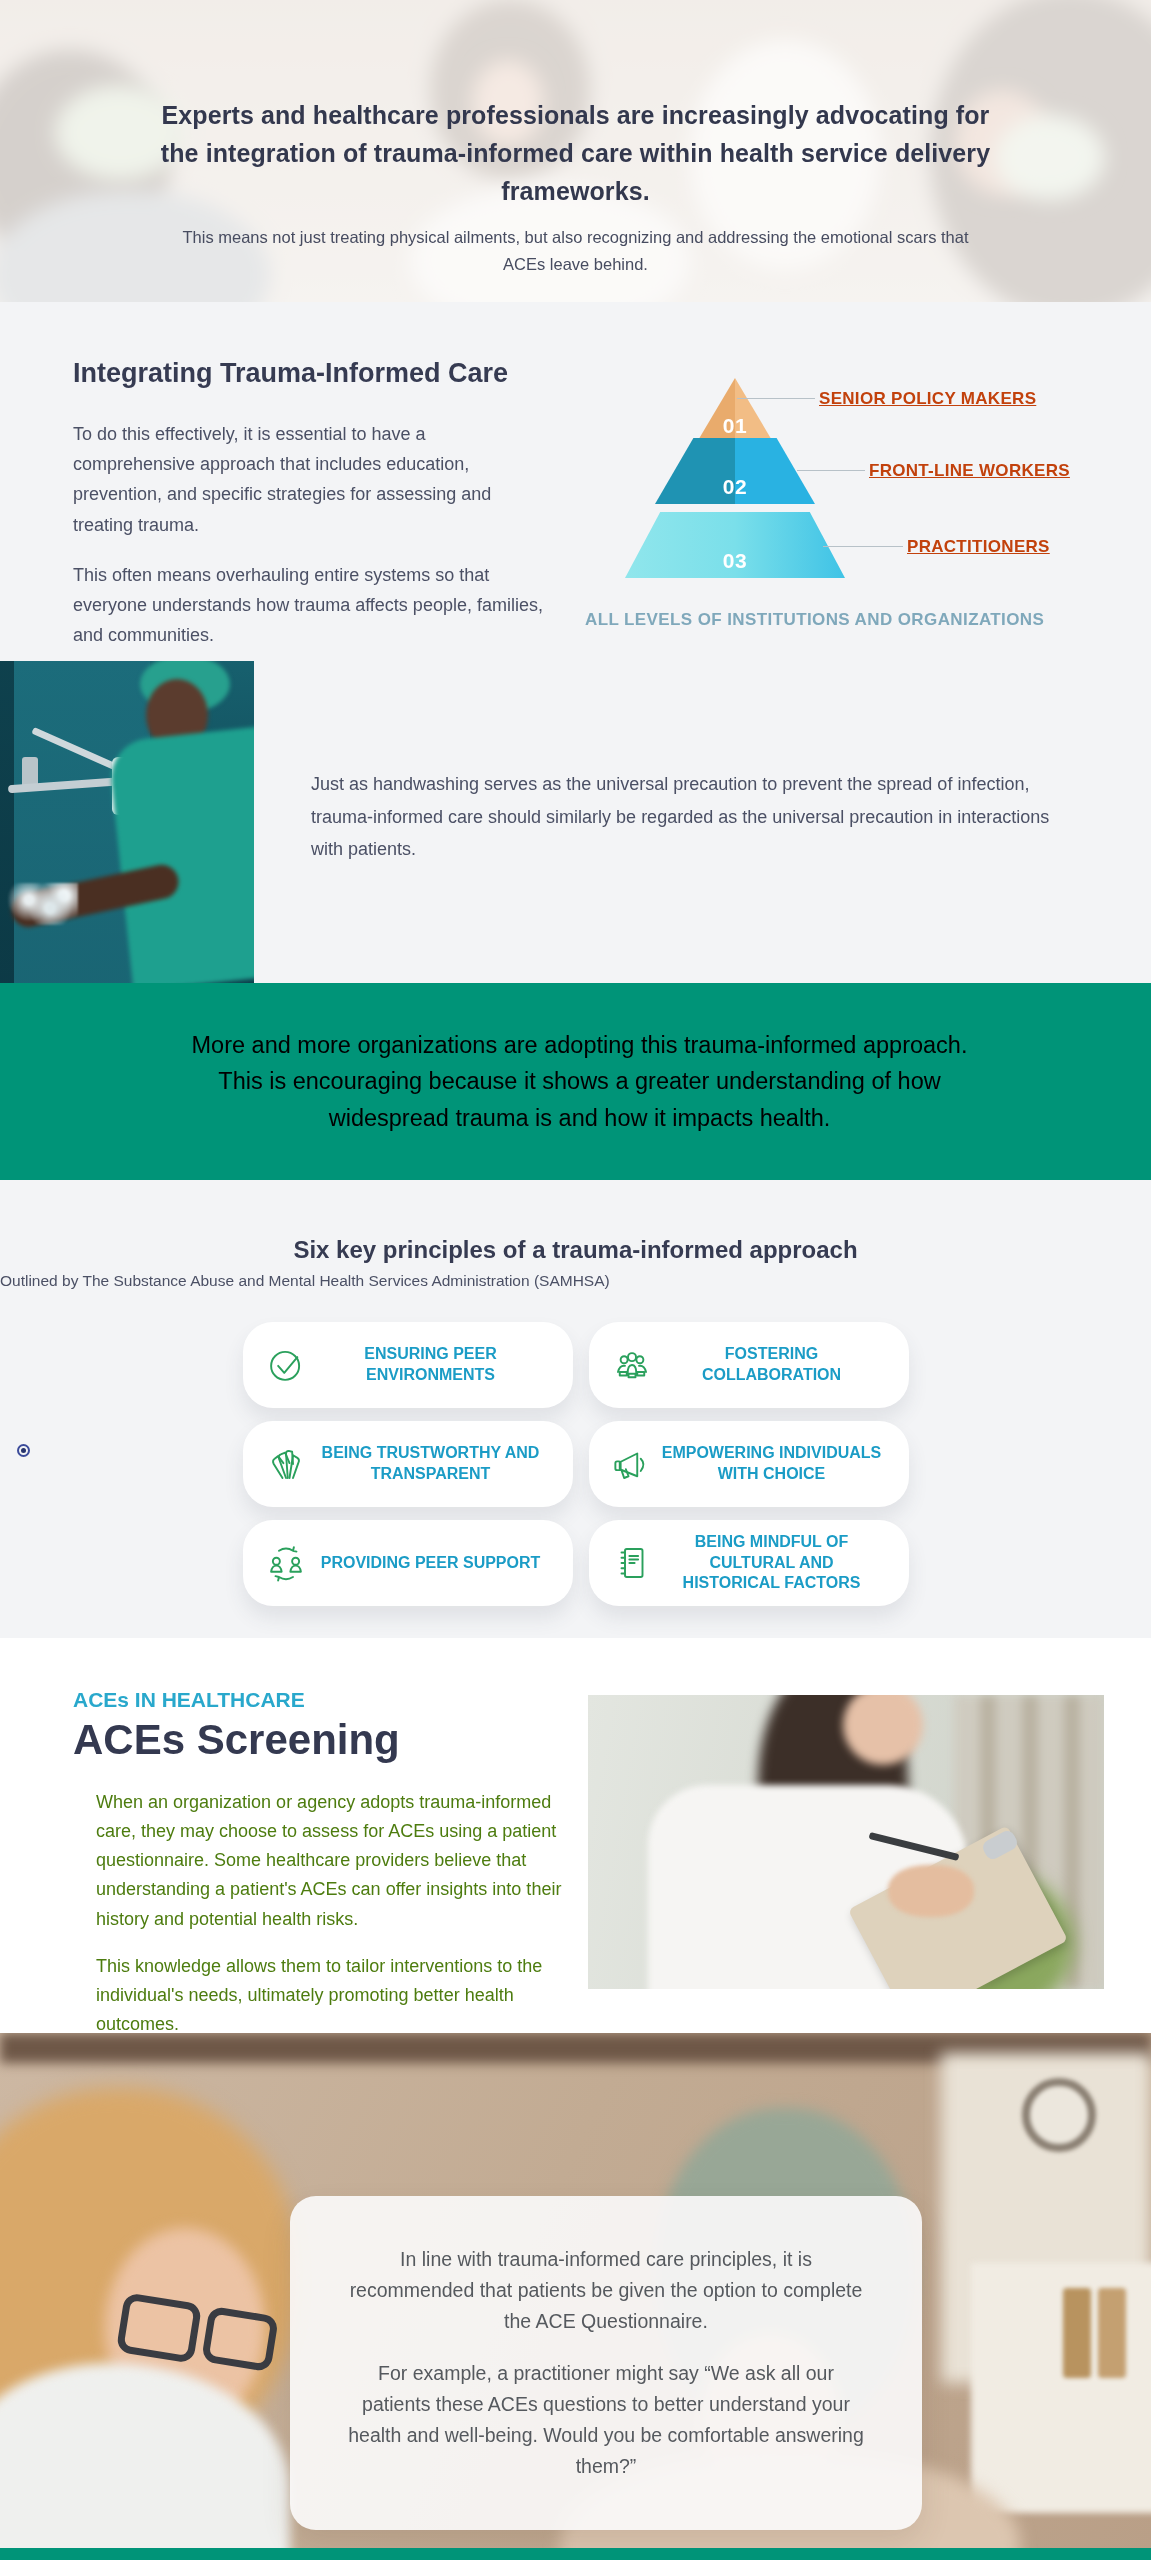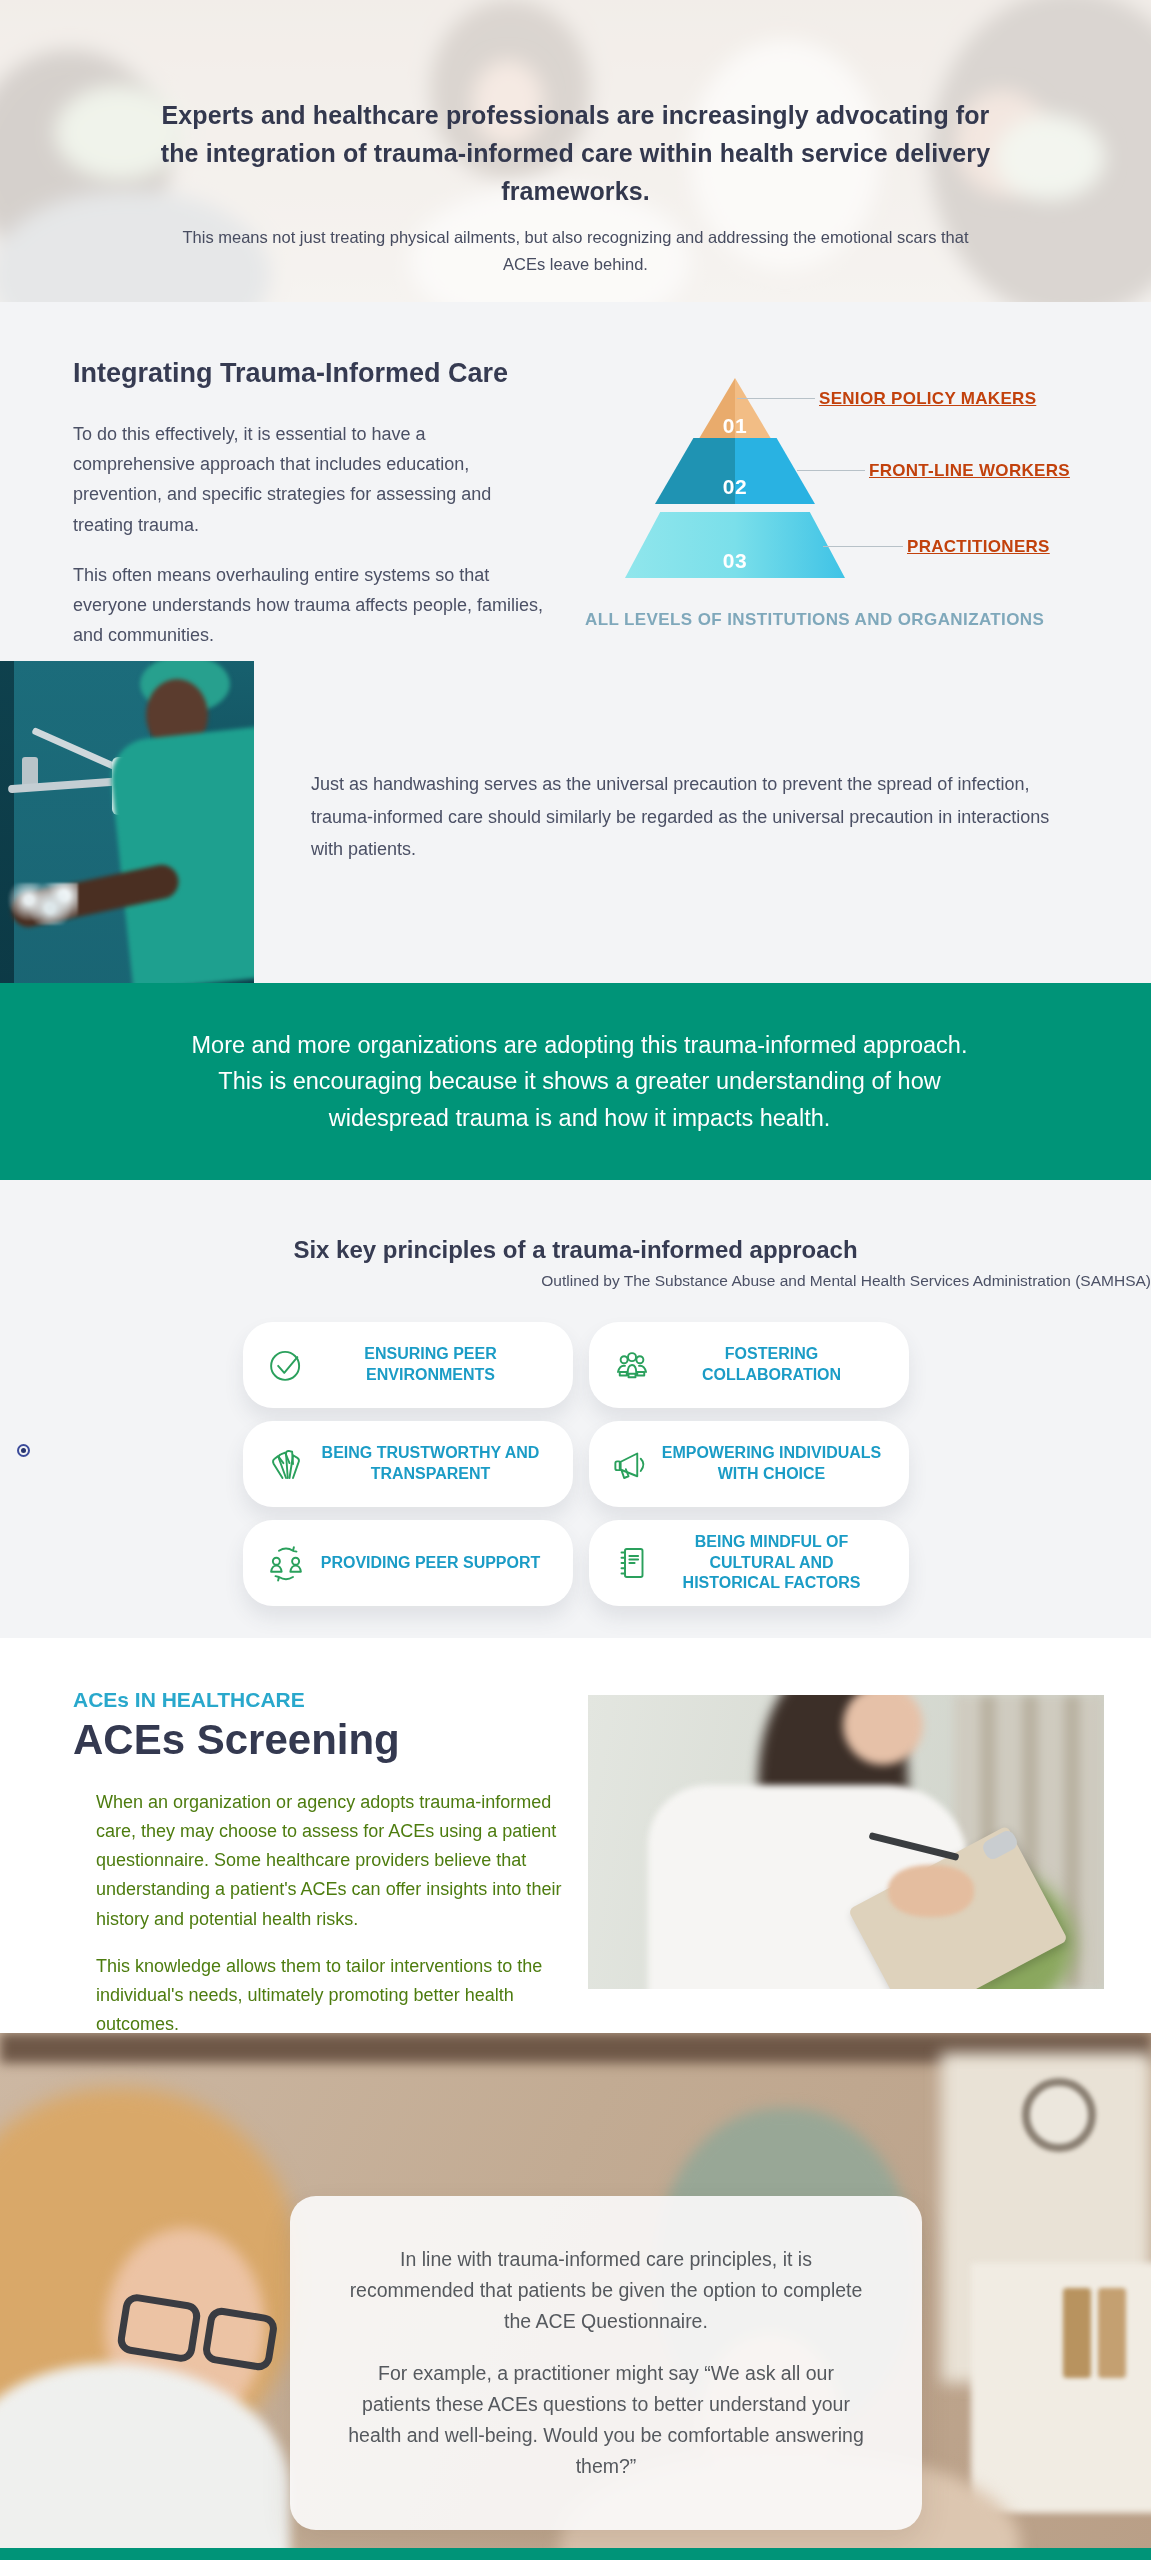--- a/index.html
+++ b/index.html
@@ -77,26 +77,26 @@
   .u-soap { left:8px; top:222px; width:70px; height:42px;
             background:radial-gradient(circle at 30% 40%, #e8eef0 8%, transparent 40%),
                        radial-gradient(circle at 60% 60%, #dde7ea 10%, transparent 45%),
                        radial-gradient(circle at 80% 30%, #eef4f6 8%, transparent 40%);
             filter:blur(1px); }
   .u-right { flex:1; display:flex; align-items:center; padding:0 85px 10px 57px; }
   .u-body-text { font-size:18px; line-height:1.8; color:#4b5065; }
 
   
   .banner { height:197px; background:#009478; display:flex; align-items:center; justify-content:center; }
-  .banner-text { width:790px; text-align:center; color:#ffffff; font-size:23.5px; line-height:1.55; font-weight:500;margin-left:8px; }
+  .banner-text { width:790px; text-align:center; color:#000000; font-size:23.5px; line-height:1.55; font-weight:500;margin-left:8px; }
 
   
   .principles { height:458px; background:#f3f4f6; }
   .pr-title { padding-top:56px; text-align:center; font-size:24px; font-weight:700; color:#363b52; }
-  .pr-sub { margin-top:8px; text-align:right; font-size:15.5px; color:#4b5065; }
+  .pr-sub { margin-top:8px; text-align:left; font-size:15.5px; color:#4b5065; }
   .cards { width:666px; margin:32px auto 0; display:grid; grid-template-columns:330px 320px; column-gap:16px; row-gap:13px; }
   .card { background:#ffffff; border-radius:30px; box-shadow:0 12px 20px rgba(60,70,90,0.10);
           min-height:86px; display:flex; align-items:center; padding:8px 20px 8px 20px; }
   .card-icon { width:46px; height:46px; flex:0 0 46px; display:flex; align-items:center; justify-content:center; }
   .card-icon svg { stroke:#2aa05c; fill:none; stroke-width:2.2; stroke-linecap:round; stroke-linejoin:round; }
   .card-label { flex:1; text-align:center; font-size:16px; font-weight:800; color:#1b9cc6; line-height:1.3; padding:0 6px; }
   .bullseye { position:absolute; left:17px; top:264px; width:13px; height:13px; border:2px solid #3b4b9a;
               border-radius:50%; display:flex; align-items:center; justify-content:center; }
   .bullseye::after { content:""; width:5px; height:5px; border-radius:50%; background:#27346d; }
 

